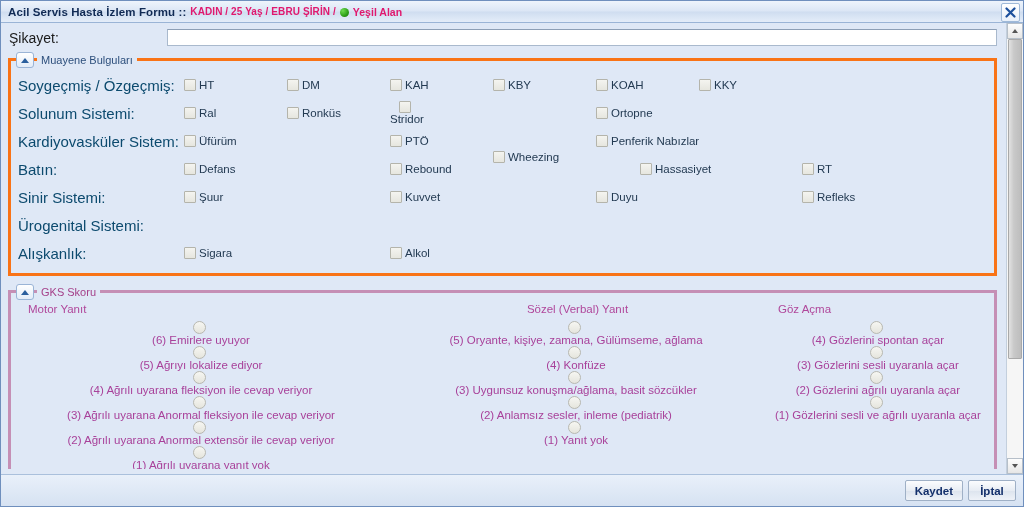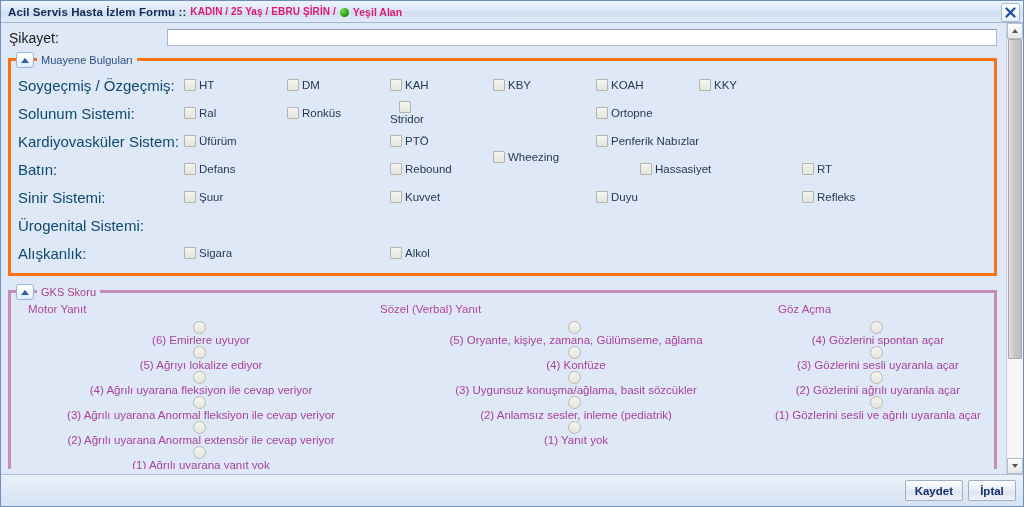--- a/index.html
+++ b/index.html
@@ -99,21 +99,21 @@
   }
   .cb{
     width:12px;height:12px;flex:0 0 12px;box-sizing:border-box;
     border:1px solid #b4b4ab;background:linear-gradient(to bottom,#f4f4f0,#e6e6df);
     margin-right:3px;border-radius:1px;
   }
   
   .gks-cols{display:flex;padding-left:14px;box-sizing:border-box;}
   .gks-col{flex:0 0 auto;}
   .gks-col.c1{width:352px;}
-  .gks-col.c2{width:398px;}
+  .gks-col.c2{width:398px;text-align:center;}
   .gks-col.c3{width:auto;}
   .gks-col-title{
     font-size:11.5px;color:#b0479b;margin:0 0 6px 3px;white-space:nowrap;
   }
   .radio-item{
     display:flex;align-items:center;height:25px;white-space:nowrap;cursor:pointer;flex-direction:column;
   }
   .radio{
     width:13px;height:13px;flex:0 0 13px;box-sizing:border-box;border-radius:50%;
     border:1px solid #b8b8b0;background:linear-gradient(to bottom,#f6f6f2,#e5e5dd);

